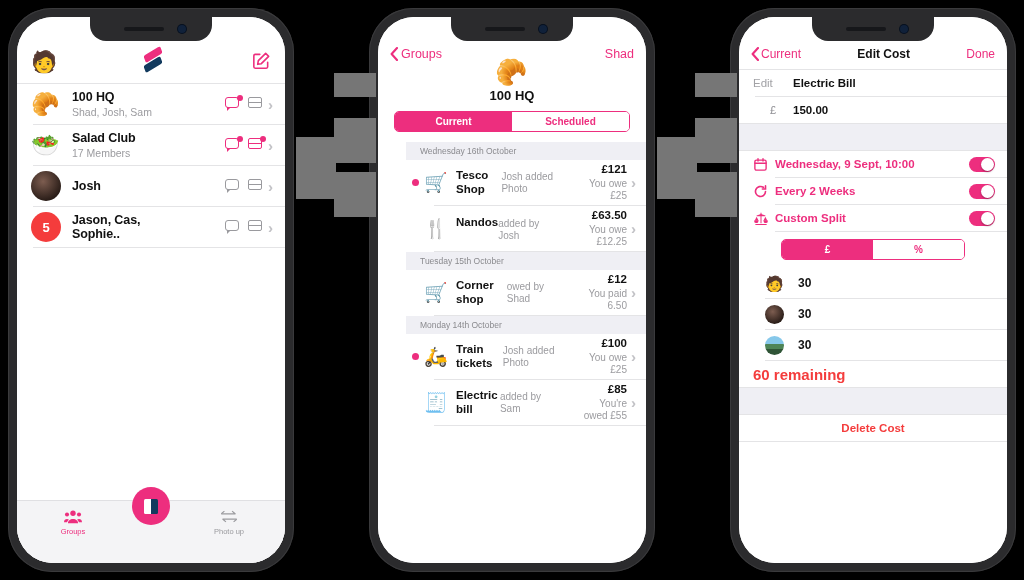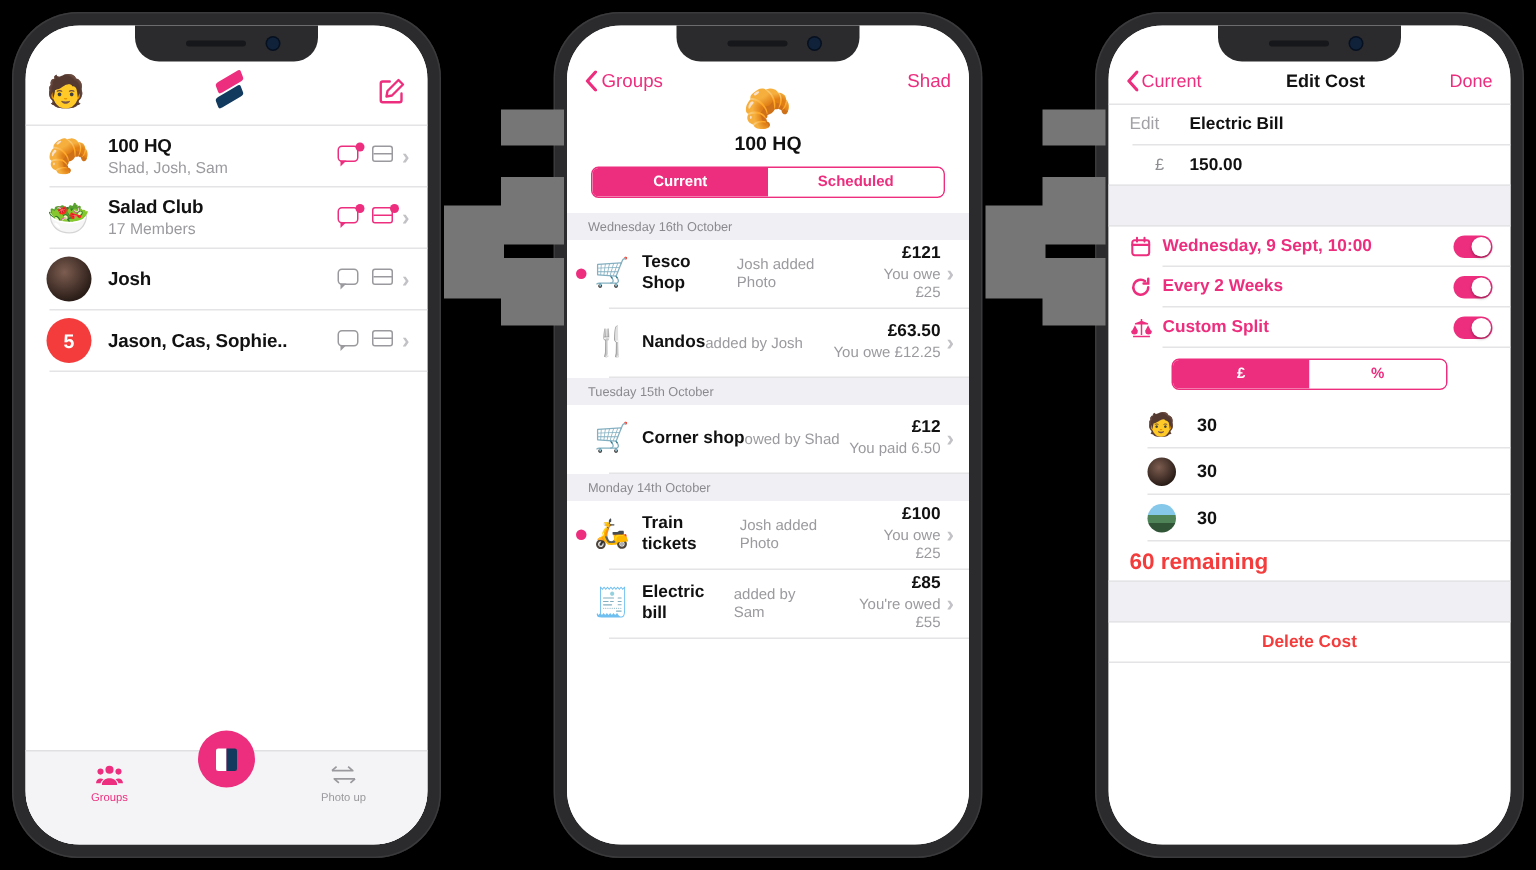--- a/index.html
+++ b/index.html
@@ -20,21 +20,21 @@
 
   
   .sidebtns{position:absolute;width:60px;z-index:5;}
   .btn-blk{position:absolute;background:#767676;}
 
   
   .scr{position:absolute;inset:0;background:#fff;display:flex;flex-direction:column;}
   .topgap{height:22px;flex:0 0 22px;}
   .sep{height:1px;background:#e4e4e6;margin-left:16px;}
   .sep0{height:1px;background:#e4e4e6;}
-  .grow{flex:1;}
+  .grow{flex:1;margin-left:28px;}
   .chev{color:#c2c2c6;font-size:15px;font-weight:600;margin-left:4px;margin-right:2px;}
 
   
   .s1head{height:44px;display:flex;align-items:center;padding:0 14px;}
   .s1avatar{width:26px;height:26px;border-radius:50%;overflow:hidden;display:flex;
             align-items:center;justify-content:center;font-size:21px;line-height:1;background:transparent;}
   .logo{width:22px;height:28px;position:relative;}
   .logo i{position:absolute;left:2px;width:16px;height:9px;border-radius:2px;display:block;
           transform:skewX(-22deg) rotate(-38deg);}
   .logo i.a{top:3px;background:#ED2E7E;}

